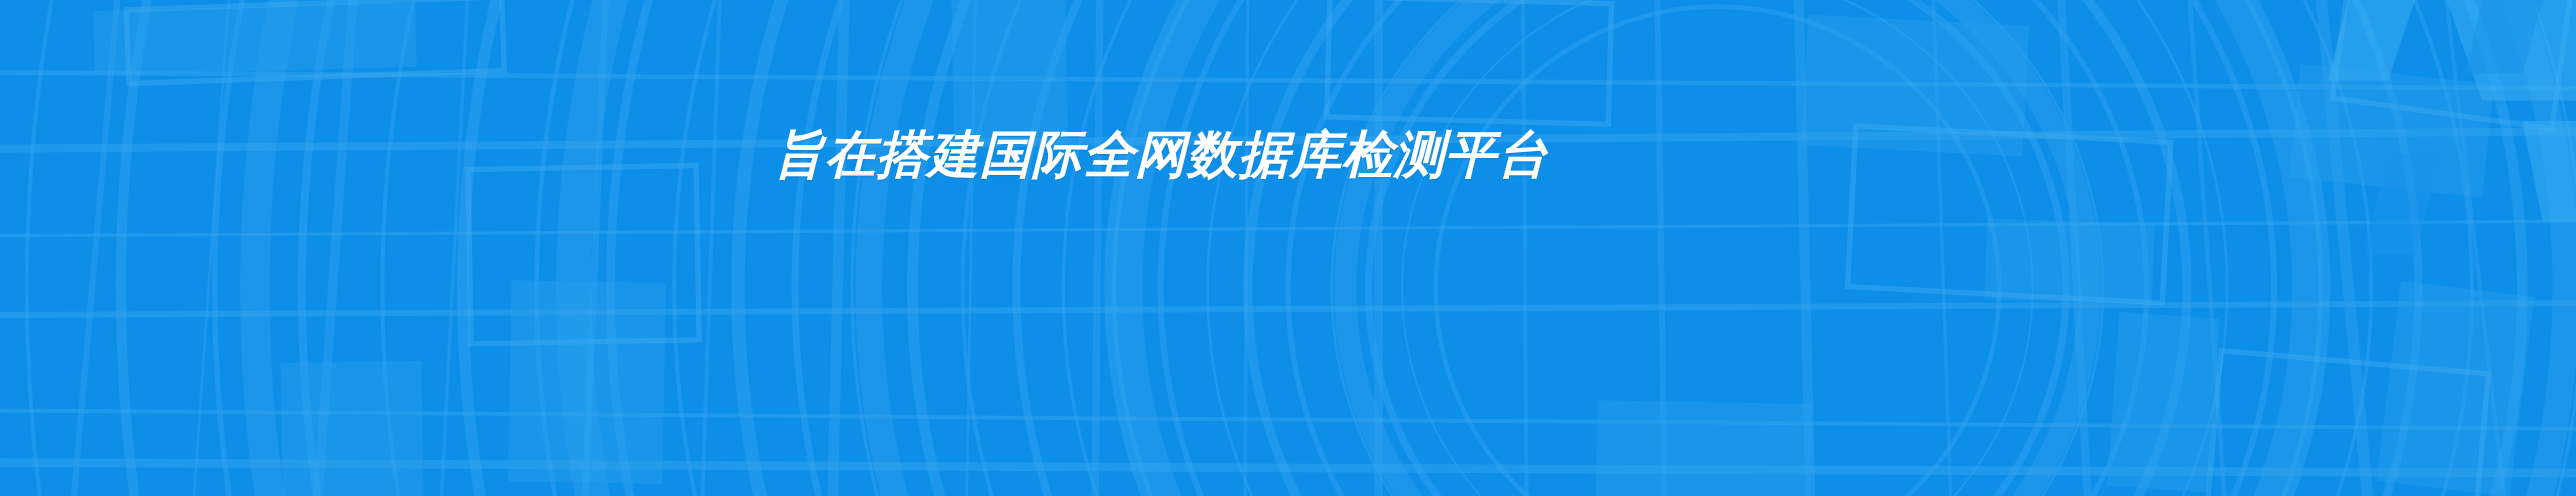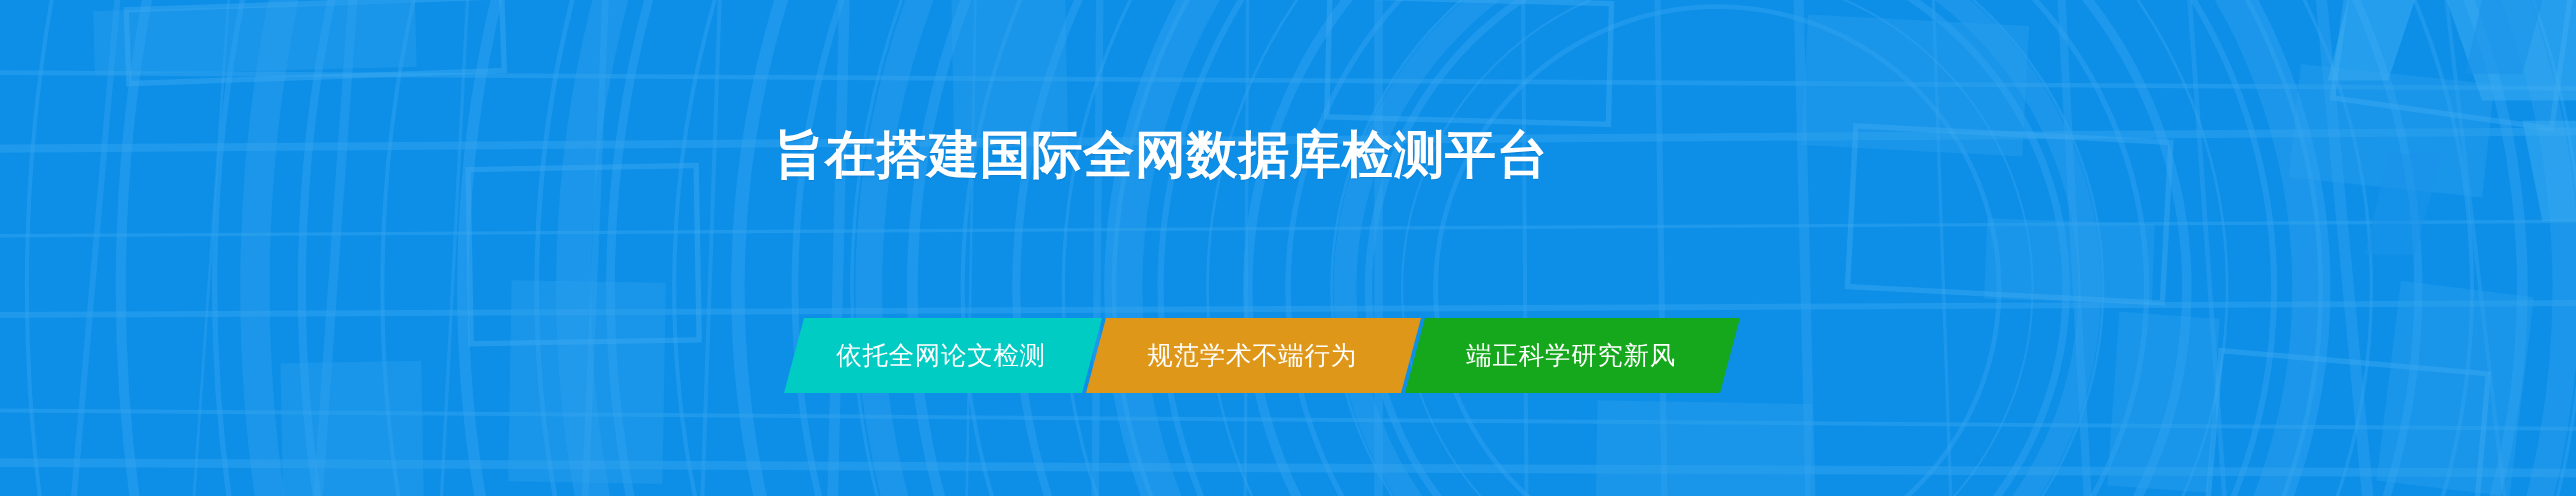--- a/index.html
+++ b/index.html
@@ -41,20 +41,21 @@
     color: #ffffff;
     font-size: 51px;
     font-weight: bold;
     letter-spacing: 0.7px;
     line-height: 68px;
     white-space: nowrap;
     text-shadow: 0 0.7px 1.3px rgba(0, 60, 120, 0.18);
   }
   .headline-line.line-1 {
     padding-left: 773px;
+    font-style: italic;
   }
   .headline-line.line-2 {
     padding-left: 1077px;
   }
 
   
   #ribbons {
     position: absolute;
     left: 765px;
     top: 318px;
@@ -214,30 +215,15 @@
         <polygon points="3700,0 3790,0 3760,110 3675,110"></polygon>
         <polygon points="3560,230 3640,230 3600,380 3525,380"></polygon>
       </g>
     </g>
   </svg>
 
   <div id="headline">
     <div class="headline-line line-1">旨在搭建国际全网数据库检测平台</div>
   </div>
 
-  <div id="ribbons">
-
-    <div class="ribbon ribbon-teal">
-      <span class="ribbon-label">依托全网论文检测</span>
-    </div>
-
-    <div class="ribbon ribbon-orange">
-      <span class="ribbon-label">规范学术不端行为</span>
-    </div>
-
-    <div class="ribbon ribbon-green">
-      <span class="ribbon-label">端正科学研究新风</span>
-    </div>
-
-  </div>
 
 </div>
 
 
 </body></html>

